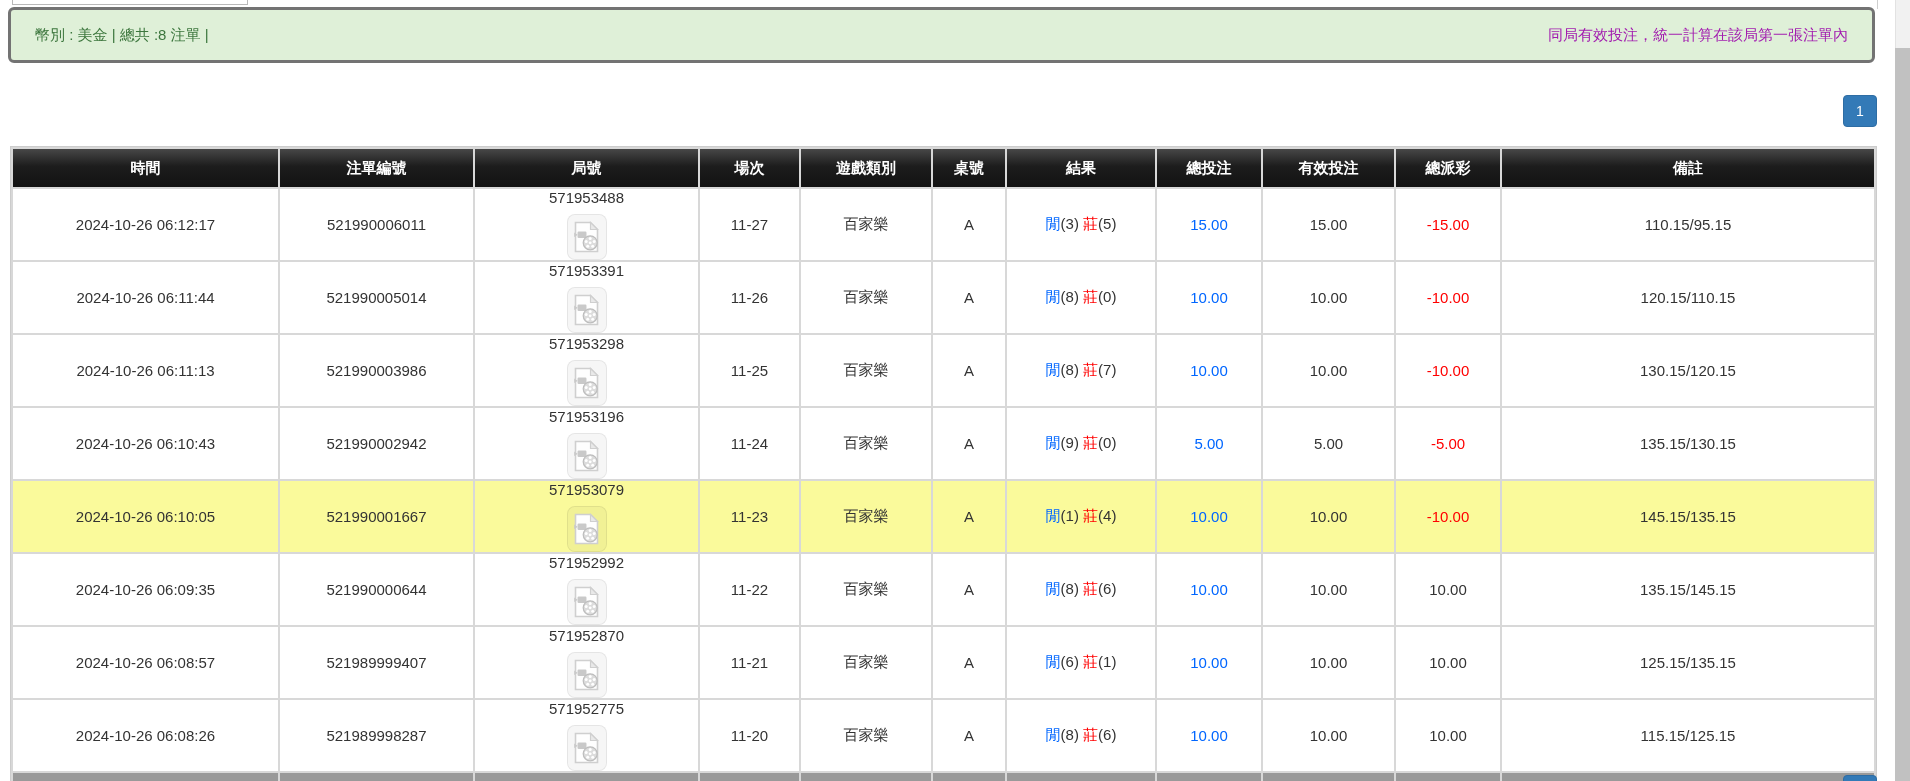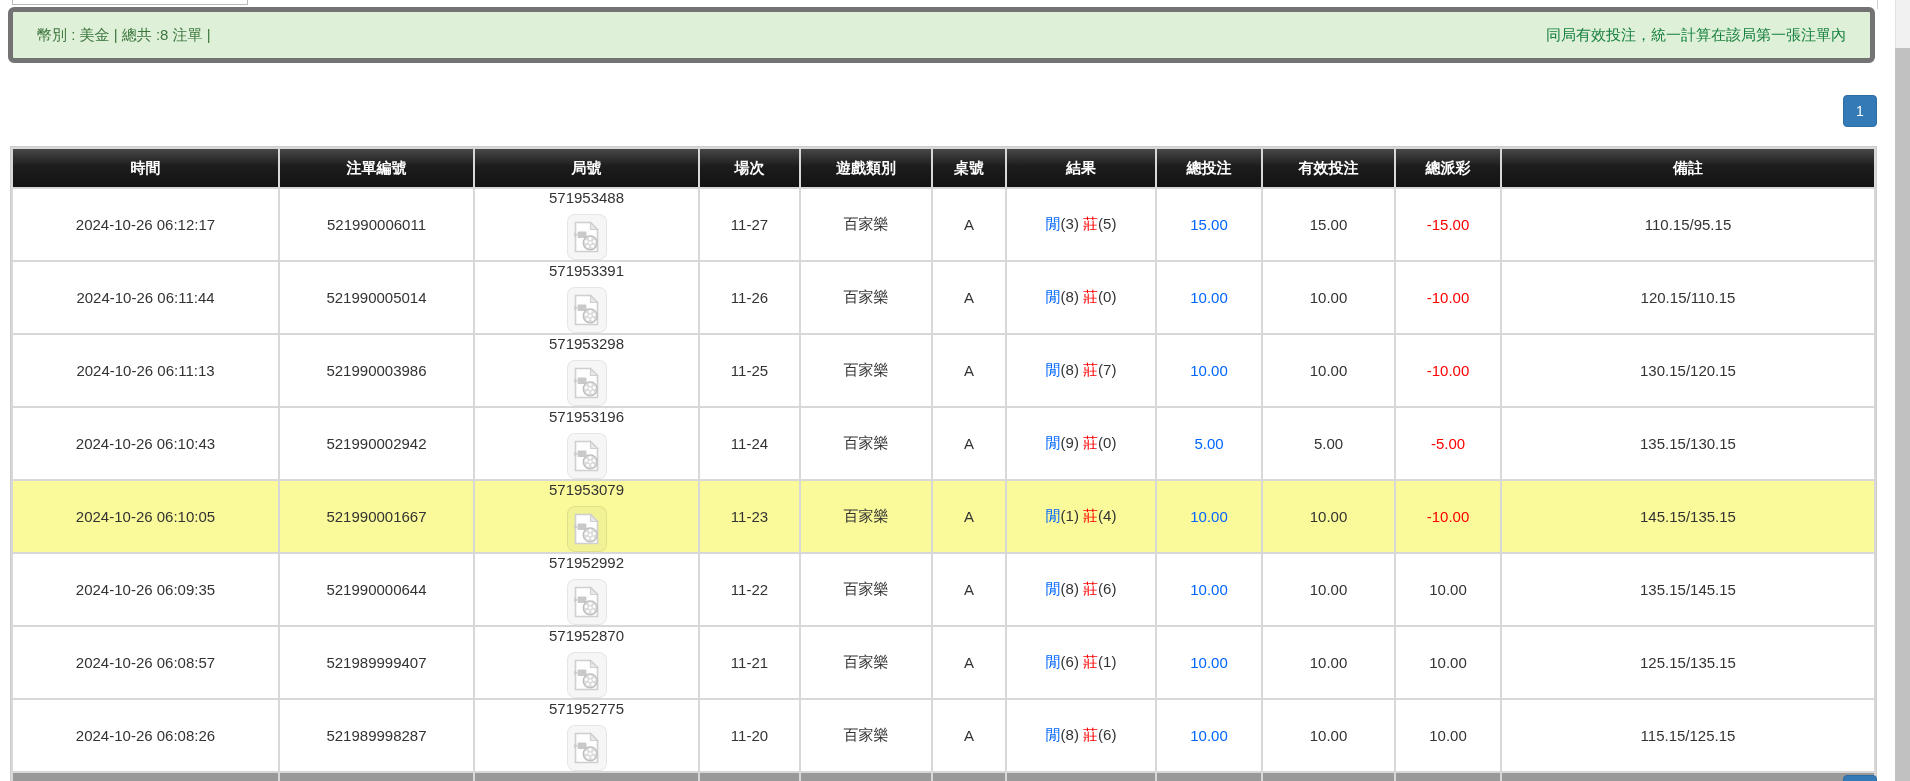--- a/index.html
+++ b/index.html
@@ -11,26 +11,26 @@
   .top-cut-input{
     position:absolute;left:12px;top:-12px;width:236px;height:17px;
     background:#fff;border:1px solid #b9b9b9;box-sizing:border-box;
   }
   .top-right-edge{
     position:absolute;left:1877px;top:0;width:1px;height:9px;background:#cfcfcf;
   }
   
   .banner{
     position:absolute;left:8px;top:7px;width:1867px;height:56px;box-sizing:border-box;
-    background:#dff0d8;border:5px solid #737373;border-radius:6px;
+    background:#dff0d8;border:3px solid #737373;border-radius:6px;
     display:flex;align-items:center;justify-content:space-between;
     padding:0 24px;font-size:15px;
   }
   .banner .left{color:#3c763d;}
-  .banner .right{color:#15803d;margin-left:26px;}
+  .banner .right{color:#a21caf;margin-left:26px;}
   
   .page-btn{
     position:absolute;width:34px;height:32px;box-sizing:border-box;
     background:#337ab7;border:1px solid #2e6da4;border-radius:4px;
     color:#fff;font-size:14px;display:flex;align-items:center;justify-content:center;
     cursor:pointer;
   }
   .page-btn.top{left:1843px;top:95px;}
   .page-btn.bottom{left:1843px;top:775px;}
   

